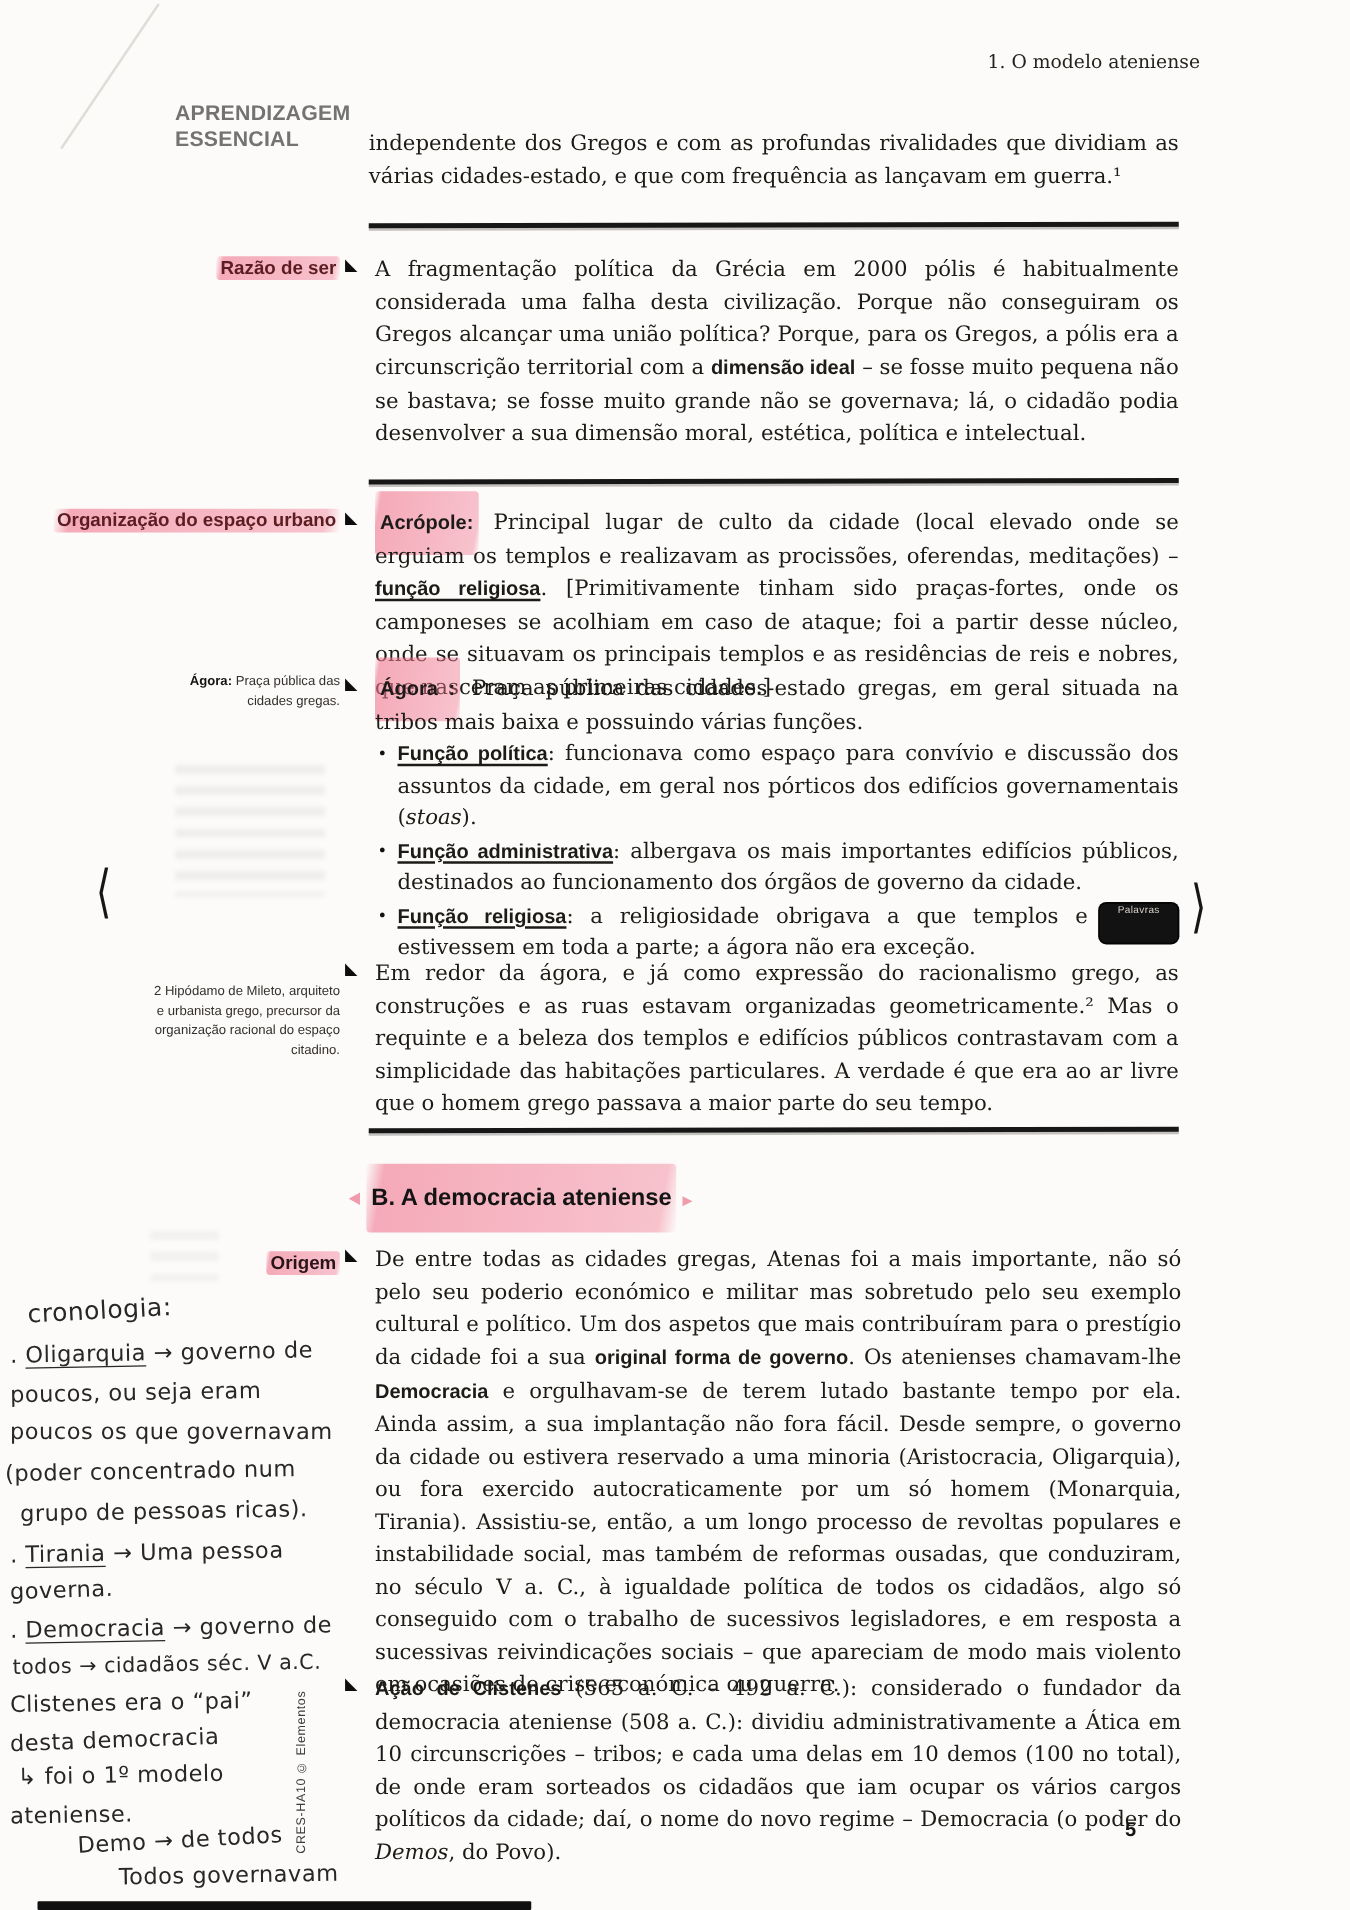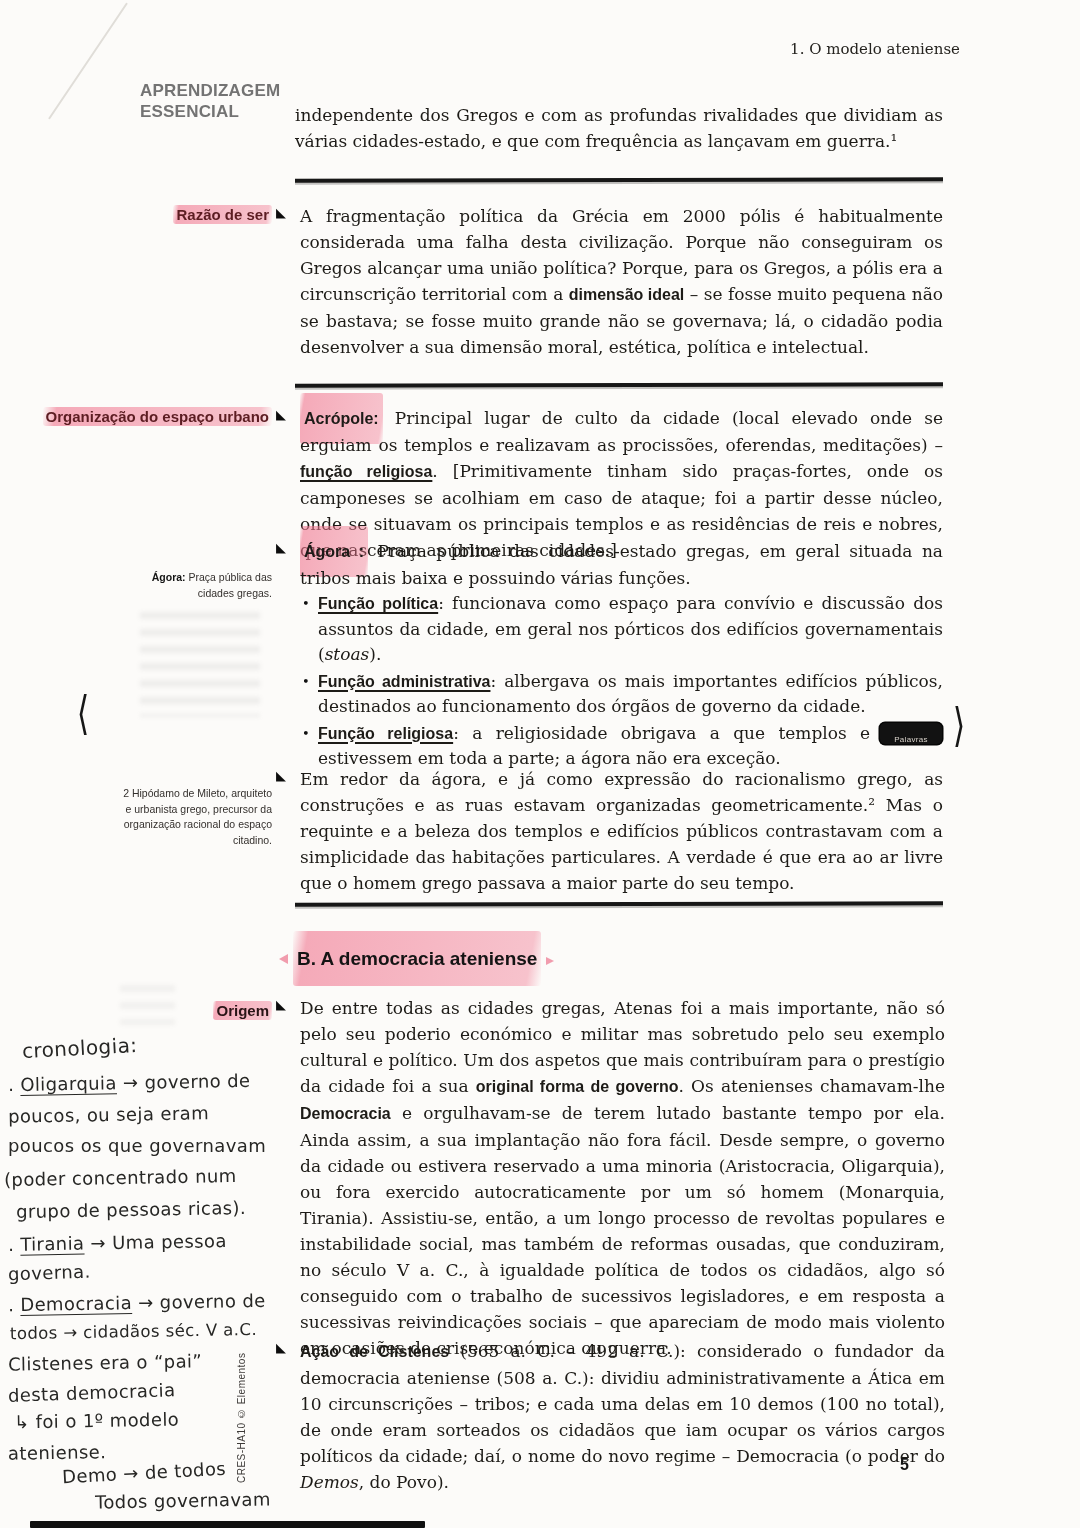--- a/index.html
+++ b/index.html
@@ -68,22 +68,22 @@
   .hw15{left:62px;top:1462px;transform:rotate(-3deg);}
   .hw16{left:95px;top:1490px;transform:rotate(-1deg);}
   
   .credit{position:absolute;left:236px;top:1288px;height:195px;writing-mode:vertical-rl;
           transform:rotate(180deg);font-family:"Liberation Sans",sans-serif;font-size:10px;
           color:#3d3a38;letter-spacing:.5px;}
   .chev{position:absolute;font-family:"DejaVu Sans",sans-serif;font-size:46px;color:#161616;
         transform:scaleX(.7);cursor:pointer;line-height:1;}
   .chev-prev{left:74px;top:690px;}
   .chev-next{left:950px;top:702px;}
-  .badge{position:absolute;left:880px;top:723px;width:62px;height:21px;background:#121212;
-         border-radius:5px;display:flex;align-items:flex-end;justify-content:center;
+  .badge{position:absolute;left:880px;top:723px;width:62px;height:31px;background:#121212;
+         border-radius:5px;display:flex;align-items:flex-start;justify-content:center;
          box-shadow:0 0 0 1.5px #050505;cursor:pointer;}
   .badge span{color:#d8d2ca;font-family:"Liberation Sans",sans-serif;font-size:8px;
               letter-spacing:.3px;filter:blur(.4px);}
   .pagenum{position:absolute;left:900px;top:1456px;font-family:"Liberation Sans",sans-serif;
            font-weight:700;font-size:16px;color:#141414;}
   .footbar{position:absolute;left:30px;top:1521px;width:395px;height:7px;background:#101010;
            border-radius:1px;}
 </style>
 </head>
 <body>
@@ -107,21 +107,21 @@
   <div class="mlabel" style="top:205px;"><span class="hl">Razão de ser</span></div>
   <span class="marker" style="left:276px;top:205px;">◣</span>
   <div class="blk" style="left:300px;top:203px;width:643px;"><span>A fragmentação política da Grécia em 2000 pólis é habitualmente considerada uma falha desta civilização. Porque não conseguiram os Gregos alcançar uma união política? Porque, para os Gregos, a pólis era a circunscrição territorial com a </span><span class="b">dimensão ideal</span><span> – se fosse muito pequena não se bastava; se fosse muito grande não se governava; lá, o cidadão podia desenvolver a sua dimensão moral, estética, política e intelectual.</span></div>
 
   <div class="rule" style="top:383px;"></div>
 
   <div class="mlabel" style="top:407px;"><span class="hl">Organização do espaço urbano</span></div>
   <span class="marker" style="left:276px;top:407px;">◣</span>
   <div class="blk" style="left:300px;top:405px;width:643px;"><span class="b hl">Acrópole:</span><span> Principal lugar de culto da cidade (local elevado onde se erguiam os templos e realizavam as procissões, oferendas, meditações) – </span><span class="b u">função religiosa</span><span>. [Primitivamente tinham sido praças-fortes, onde os camponeses se acolhiam em caso de ataque; foi a partir desse núcleo, onde se situavam os principais templos e as residências de reis e nobres, que nasceram as primeiras cidades.]</span></div>
 
-  <div class="mnote" style="left:122px;top:538px;width:150px;margin-top:32px;"><span class="b">Ágora:</span><span> Praça pública das cidades gregas.</span></div>
+  <div class="mnote" style="left:122px;top:538px;width:150px;"><span class="b">Ágora:</span><span> Praça pública das cidades gregas.</span></div>
   <span class="marker" style="left:276px;top:540px;">◣</span>
   <div class="blk" style="left:300px;top:538px;width:643px;"><span class="b hl">Ágora :</span><span> Praça pública das cidades-estado gregas, em geral situada na tribos mais baixa e possuindo várias funções.</span></div>
 
   <div class="bullets" style="top:591px;">
     <div class="bullet-item"><span class="b u">Função política</span><span>: funcionava como espaço para convívio e discussão dos assuntos da cidade, em geral nos pórticos dos edifícios governamentais (</span><span class="i">stoas</span><span>).</span></div>
     <div class="bullet-item"><span class="b u">Função administrativa</span><span>: albergava os mais importantes edifícios públicos, destinados ao funcionamento dos órgãos de governo da cidade.</span></div>
     <div class="bullet-item"><span class="b u">Função religiosa</span><span>: a religiosidade obrigava a que templos e altares estivessem em toda a parte; a ágora não era exceção.</span></div>
   </div>
 
   <div class="mnote" style="left:122px;top:786px;width:150px;">2 Hipódamo de Mileto, arquiteto e urbanista grego, precursor da organização racional do espaço citadino.</div>

